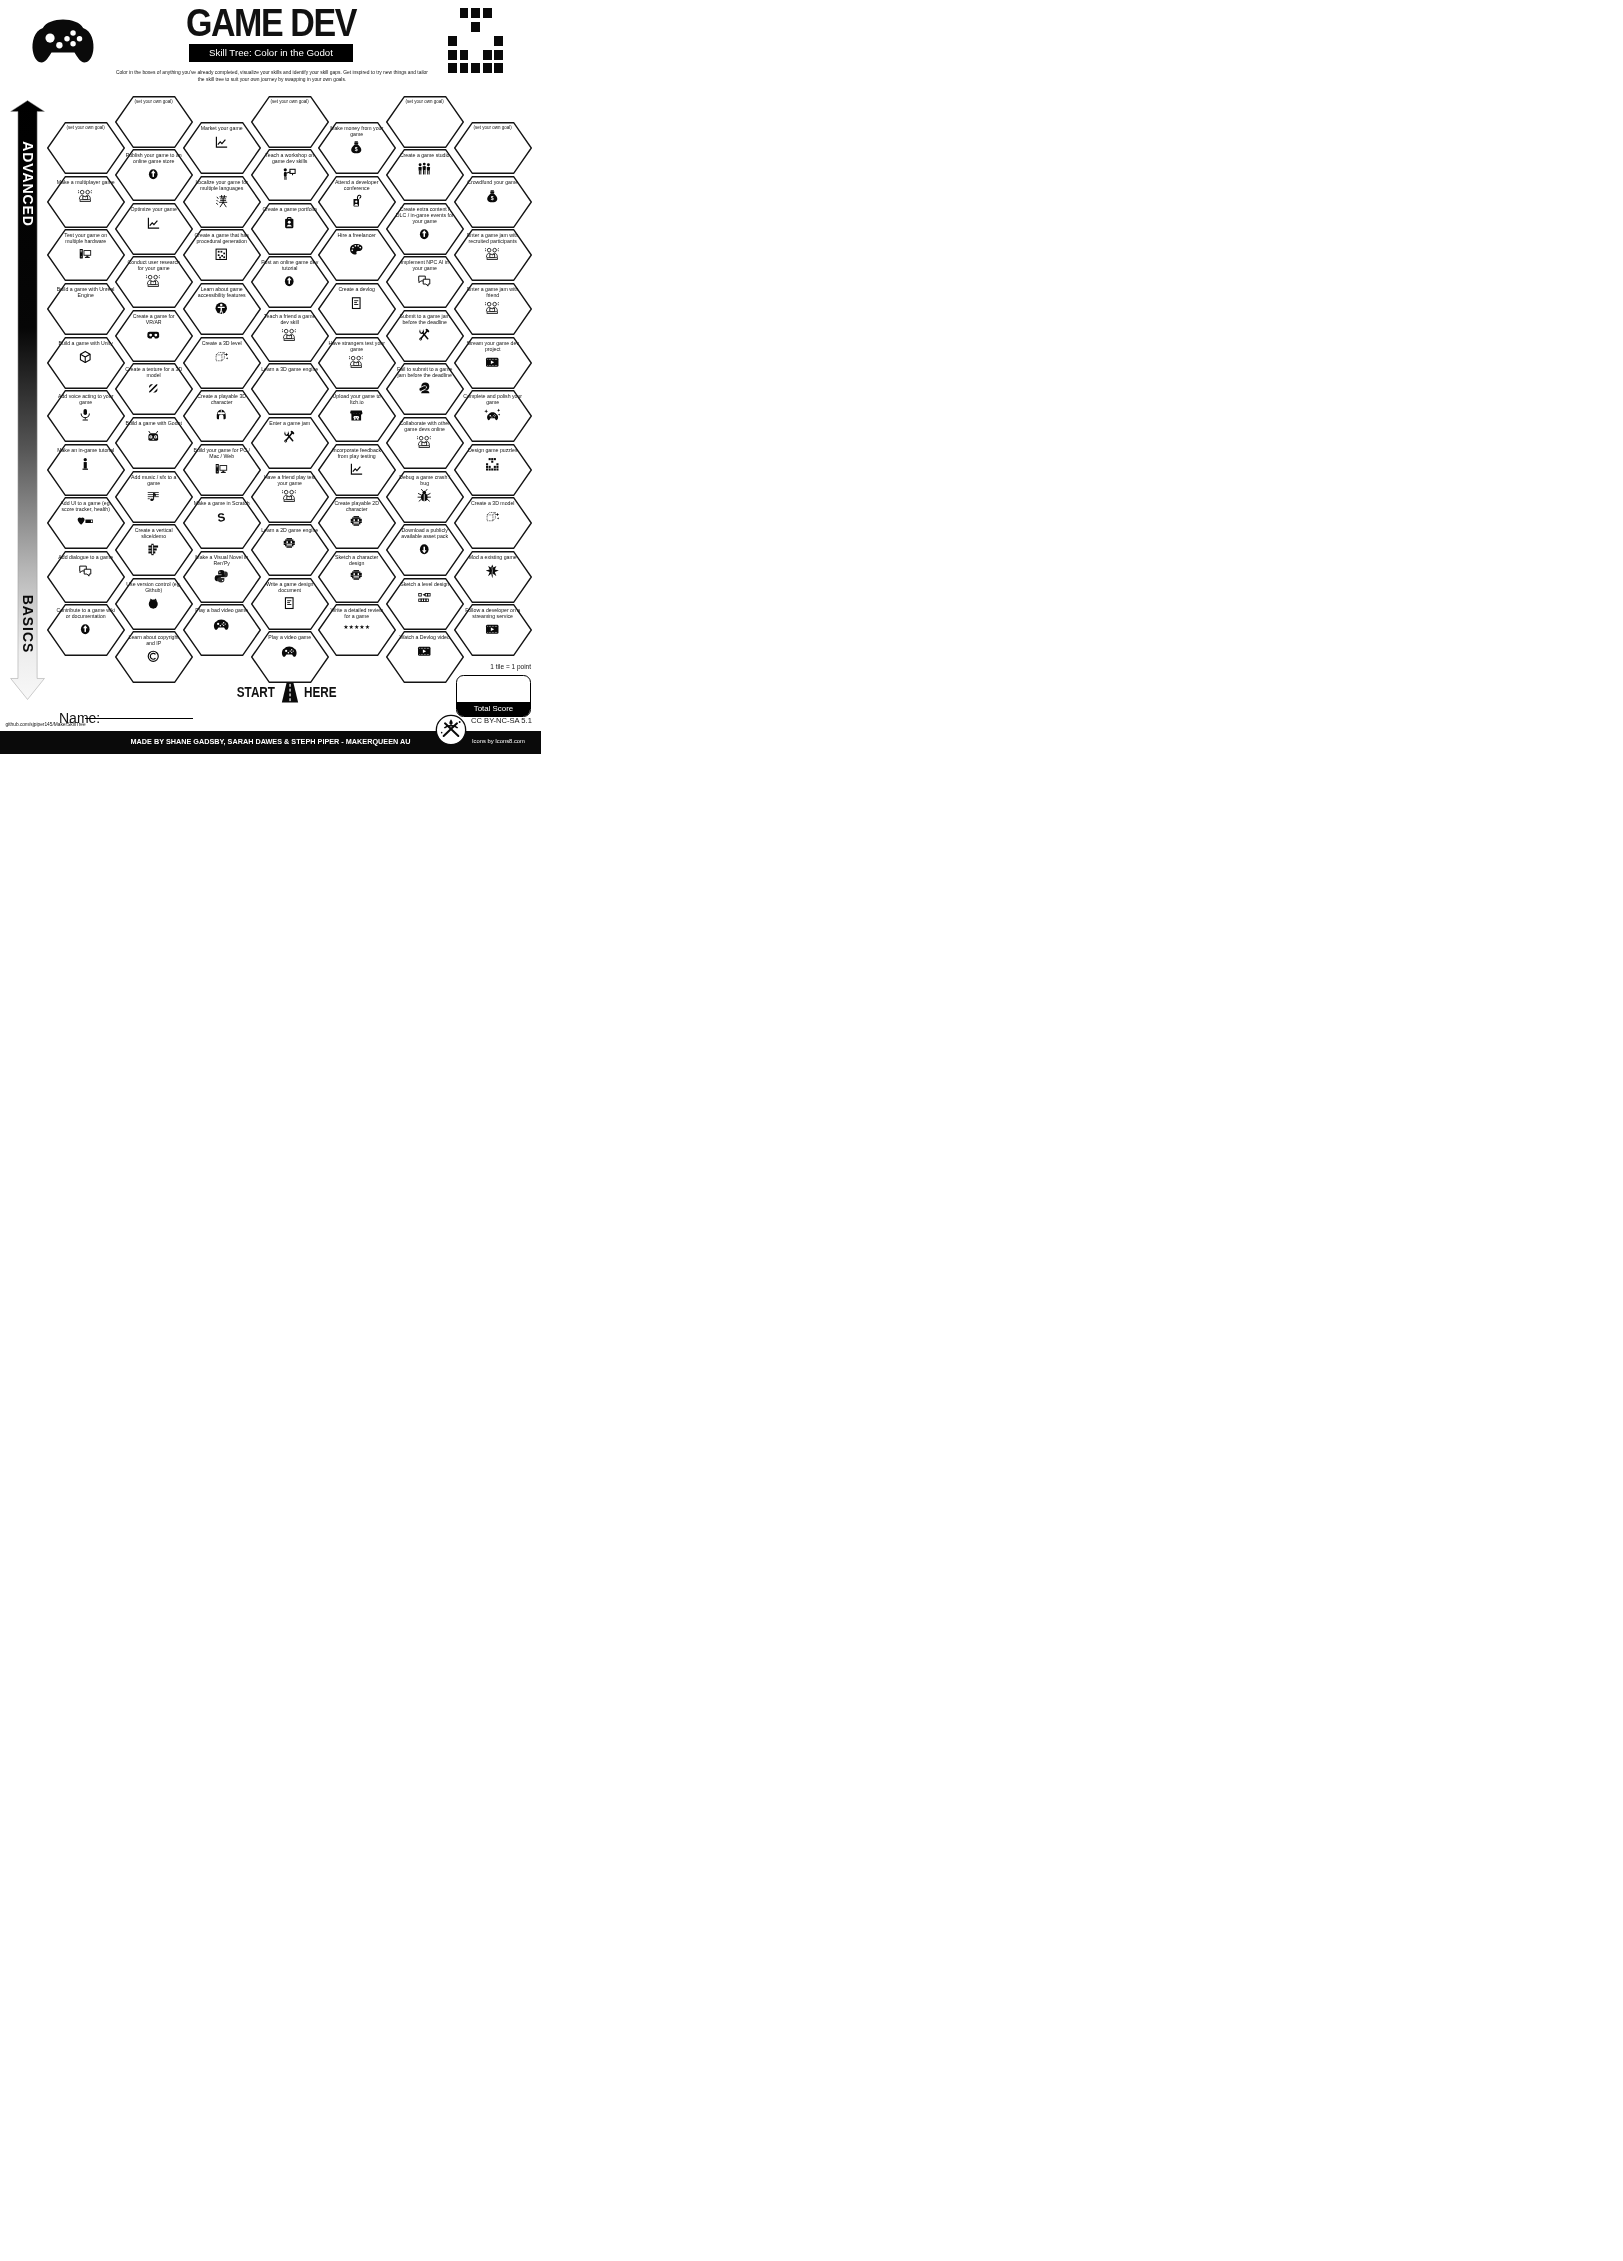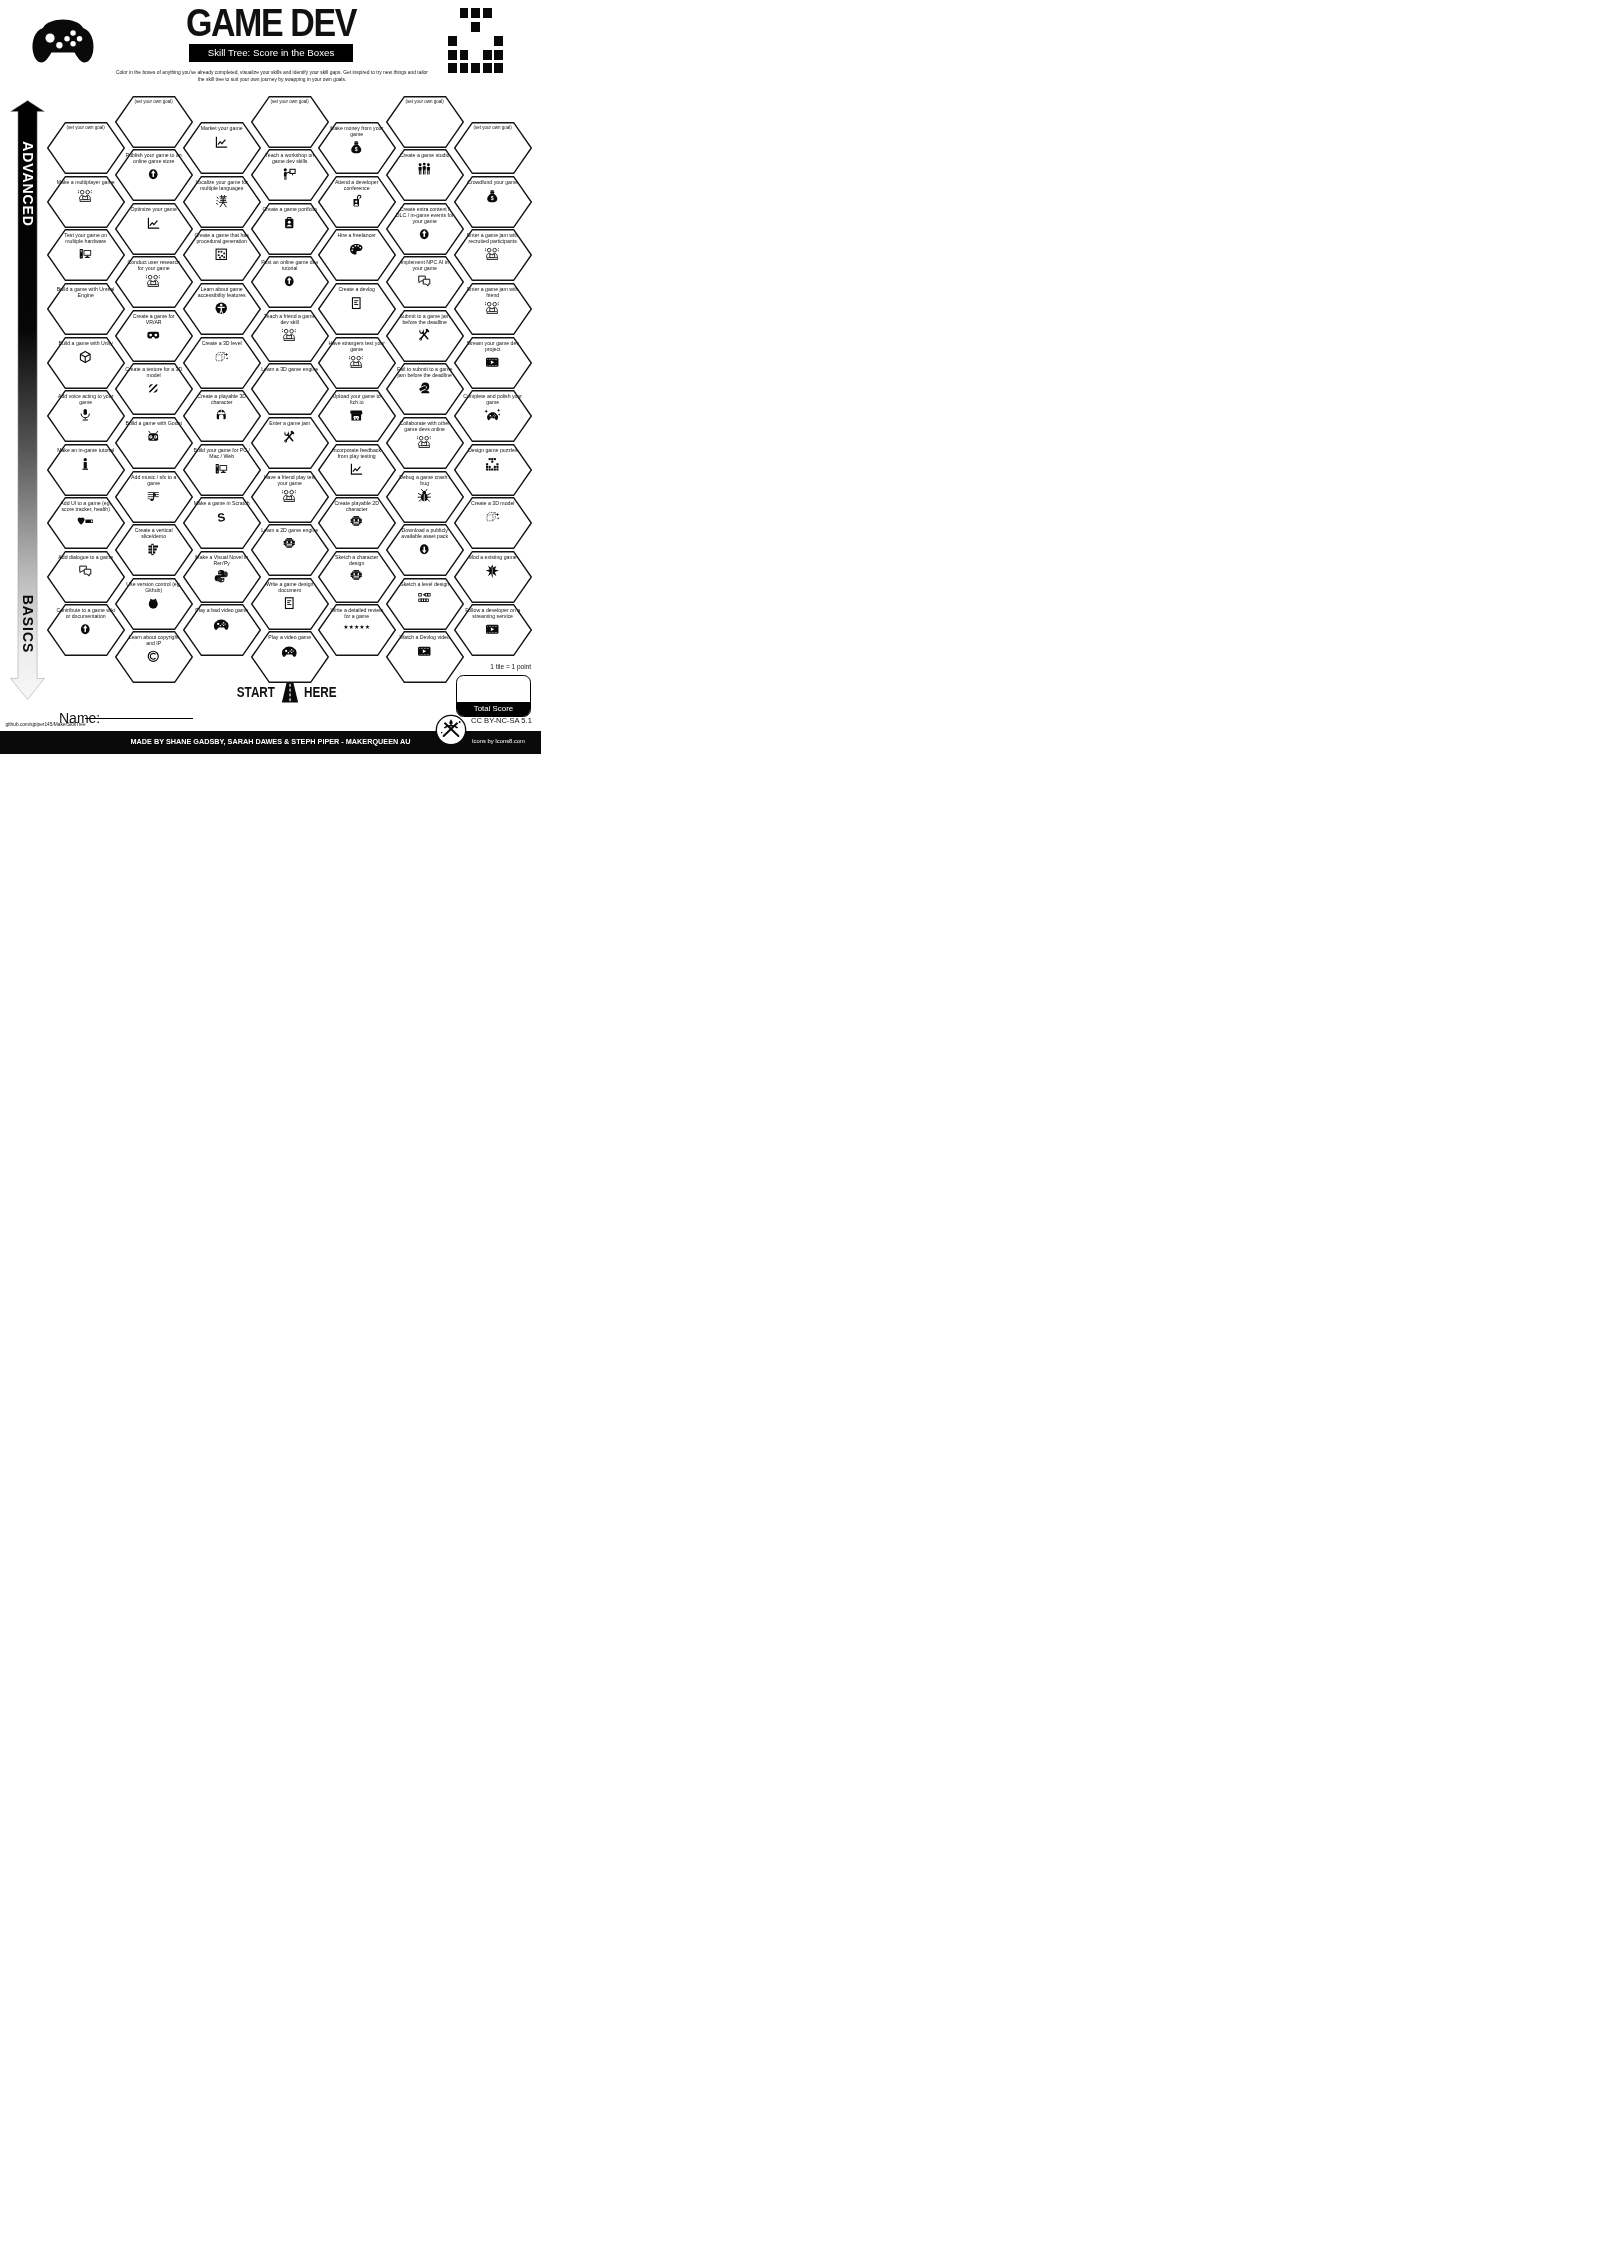--- a/index.html
+++ b/index.html
@@ -419,21 +419,21 @@
         <circle cx="37" cy="12" r="1.4" fill="#0a0a0a"></circle>
           <circle cx="10" cy="28" r="1.2" fill="#0a0a0a"></circle>
       </symbol>
     </defs>
   </svg>
 
   <svg class="abs" style="left:19.4px;top:4.6px" width="88" height="69" viewBox="0 0 48 48">
       <use href="#sym-gamepad"></use>
     </svg>
   <div class="abs" id="page-title">GAME DEV</div>
-  <div class="abs" id="subtitle-box">Skill Tree: Score in the Boxes</div>
+  <div class="abs" id="subtitle-box">Skill Tree: Color in the Godot</div>
   <div class="abs" id="description">Color in the boxes of anything you've already completed, visualize your skills and identify your skill gaps.  Get inspired to try new things and tailor the skill tree to suit your own journey by swapping in your own goals.</div>
   <div class="abs" id="pixel-logo" style="left:448px;top:8.3px;width:55px;height:67px;">
       <div class="px-cell" style="left: 11.5px; top: 0px;"></div>
       <div class="px-cell" style="left: 23px; top: 0px;"></div>
       <div class="px-cell" style="left: 35px; top: 0px;"></div>
       <div class="px-cell" style="left: 23px; top: 14px;"></div>
       <div class="px-cell" style="left: 0px; top: 28px;"></div>
       <div class="px-cell" style="left: 46px; top: 28px;"></div>
       <div class="px-cell" style="left: 0px; top: 42px;"></div>
       <div class="px-cell" style="left: 11.5px; top: 42px;"></div>

